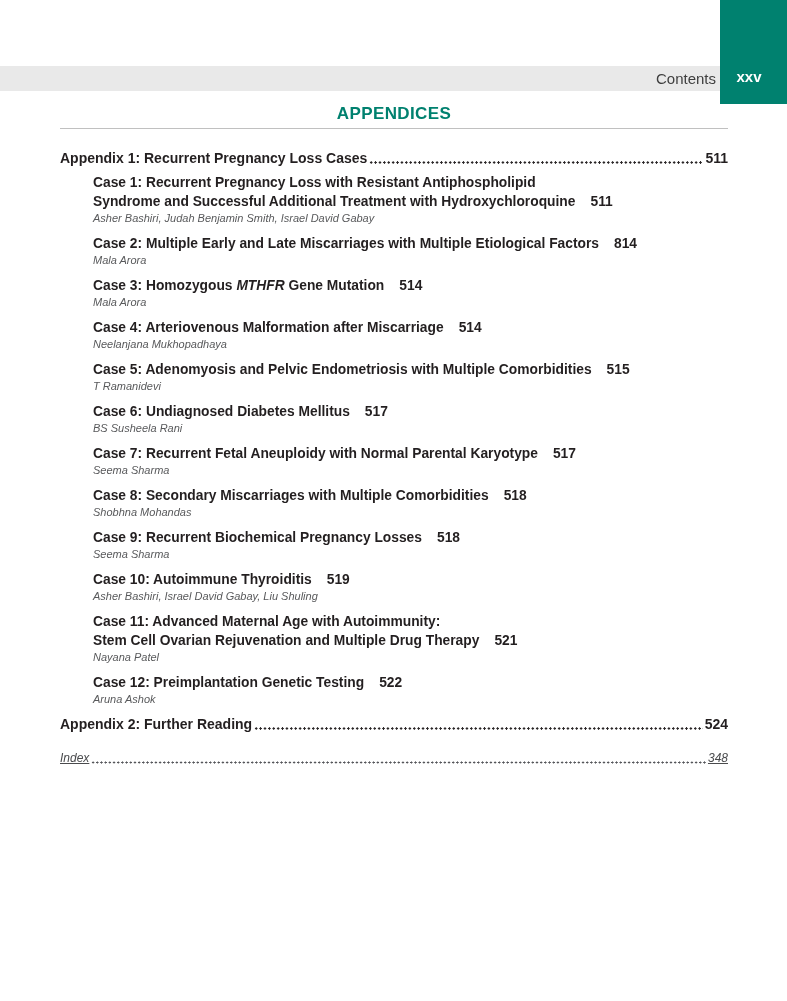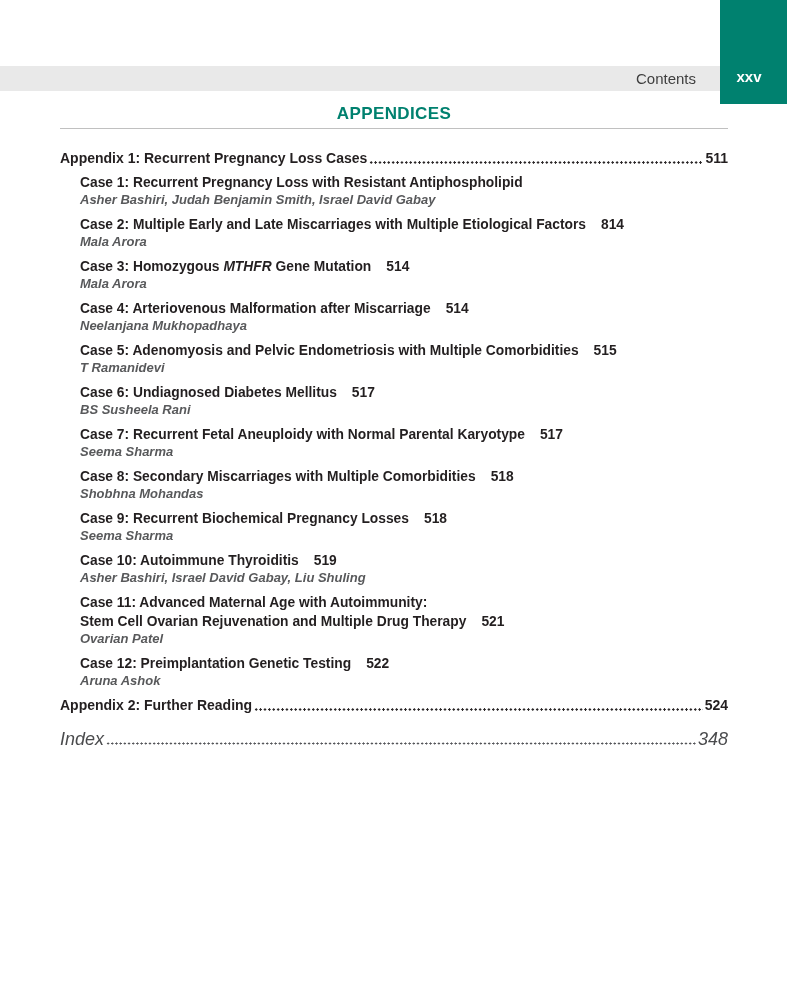--- a/index.html
+++ b/index.html
@@ -23,21 +23,21 @@
   }
   
   .running-bar {
     position: absolute;
     left: 0; top: 66px;
     width: 720px; height: 25px;
     background: var(--header-bar);
     display: flex;
     align-items: center;
     justify-content: flex-end;
-    padding-right: 24px;
+    padding-right: 4px;
   }
   .contents-label {
     font-size: 15px;
     color: var(--header-text);
   }
   .page-tab {
     position: absolute;
     left: 720px; top: 0;
     width: 67px; height: 104px;
     background: var(--teal);
@@ -84,44 +84,44 @@
   .dots {
     flex: 1 1 auto;
     margin: 0 2px;
     align-self: stretch;
     background-image: radial-gradient(circle, #2a2627 1.05px, rgba(0,0,0,0) 1.35px);
     background-size: 4.4px 3px;
     background-repeat: repeat-x;
     background-position: left bottom 4px;
   }
   
-  .case-list { margin-left: 20px; margin-top: 5px; }
+  .case-list { margin-left: 33px; margin-top: 5px; }
   .case { margin-bottom: 8px; }
   .case-line {
     font-weight: bold;
     font-size: 13.8px;
     line-height: 19px;
     color: var(--title-text);
   }
   .case-line .it { font-style: italic; }
   .case-page { margin-left: 15px; }
   .case-authors {
     font-style: italic;
     color: var(--author-text);
-    font-size: 13px;
+    font-size: 11px;
     line-height: 15px;
-    font-weight: bold;
   }
   .toc-row.appendix2 { margin-top: 4px; }
   .toc-row.index-row {
     margin-top: 15px;
     font-weight: normal;
     font-style: italic;
-    font-size: 18px;
+    font-size: 12px;
     color: #4a4b4d;
+    text-decoration: underline;
   }
   .toc-row.index-row .dots {
     background-image: radial-gradient(circle, #55565a 0.9px, rgba(0,0,0,0) 1.2px);
     background-size: 4.2px 3px;
     background-position: left bottom 4px;
   }
 </style>
 </head>
 <body>
 
@@ -143,20 +143,21 @@
     <div class="toc-row first">
       <span class="row-title">Appendix 1: Recurrent Pregnancy Loss Cases</span>
       <span class="dots"></span>
       <span class="row-page">511</span>
     </div>
 
     <div class="case-list">
   <div class="case">
     <div class="case-title">
             <div class="case-line"><span>Case 1: Recurrent Pregnancy Loss with Resistant Antiphospholipid</span></div>
+            <div class="case-line"><span>Syndrome and Successful Additional Treatment with Hydroxychloroquine</span><span class="case-page">511</span></div>
           </div>
     <div class="case-authors">Asher Bashiri, Judah Benjamin Smith, Israel David Gabay</div>
   </div>
 
   <div class="case">
     <div class="case-title">
             <div class="case-line"><span>Case 2: Multiple Early and Late Miscarriages with Multiple Etiological Factors</span><span class="case-page">814</span></div>
           </div>
     <div class="case-authors">Mala Arora</div>
   </div>
@@ -215,21 +216,21 @@
             <div class="case-line"><span>Case 10: Autoimmune Thyroiditis</span><span class="case-page">519</span></div>
           </div>
     <div class="case-authors">Asher Bashiri, Israel David Gabay, Liu Shuling</div>
   </div>
 
   <div class="case">
     <div class="case-title">
             <div class="case-line"><span>Case 11: Advanced Maternal Age with Autoimmunity:</span></div>
             <div class="case-line"><span>Stem Cell Ovarian Rejuvenation and Multiple Drug Therapy</span><span class="case-page">521</span></div>
           </div>
-    <div class="case-authors">Ovarian Patel</div>
+    <div class="case-authors">Nayana Patel</div>
   </div>
 
   <div class="case">
     <div class="case-title">
             <div class="case-line"><span>Case 12: Preimplantation Genetic Testing</span><span class="case-page">522</span></div>
           </div>
     <div class="case-authors">Aruna Ashok</div>
   </div>
 </div>
 

